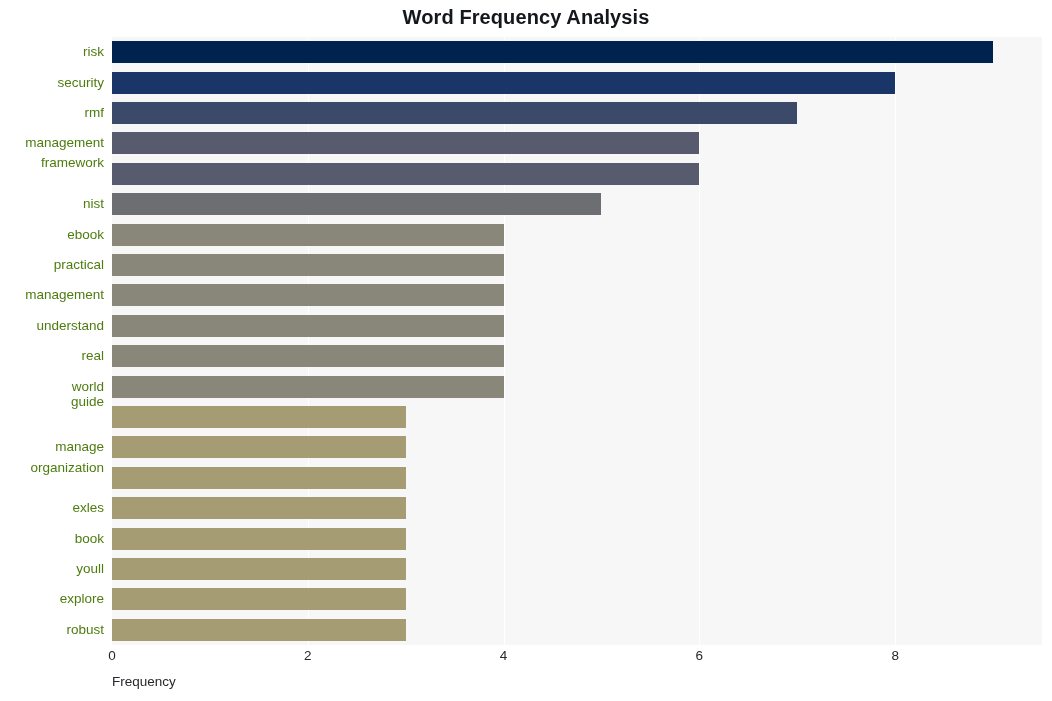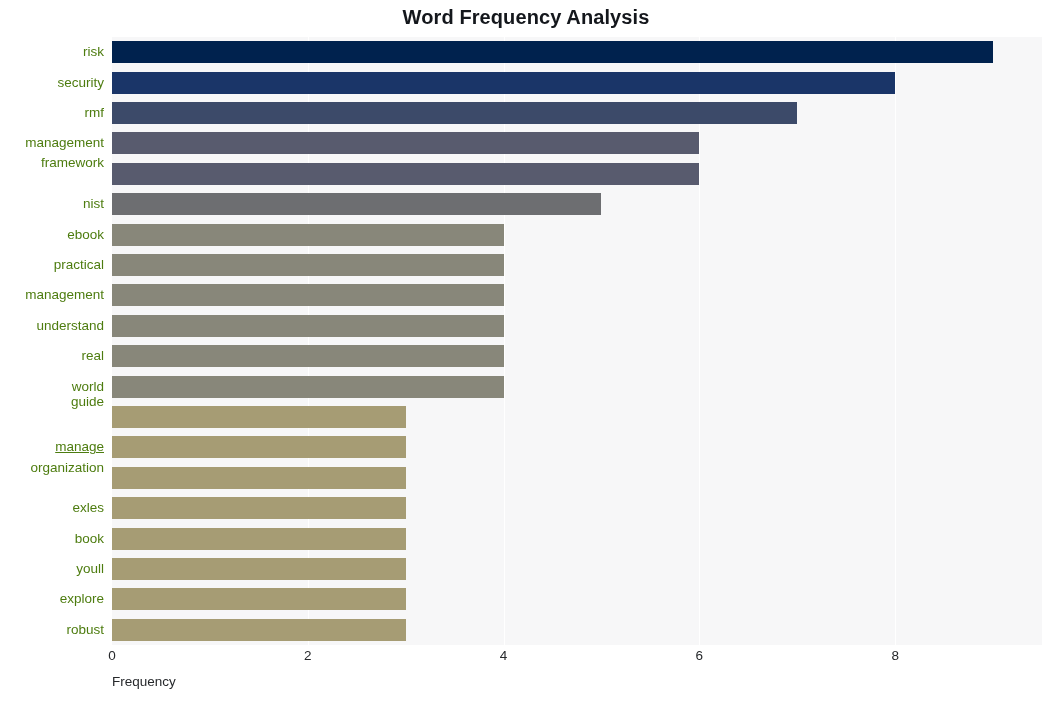--- a/index.html
+++ b/index.html
@@ -145,21 +145,21 @@
       <div class="ytick-label" style="top: 99.4px;">management</div>
       <div class="ytick-label" style="top: 119px;">framework</div>
       <div class="ytick-label" style="top: 160.2px;">nist</div>
       <div class="ytick-label" style="top: 190.6px;">ebook</div>
       <div class="ytick-label" style="top: 221px;">practical</div>
       <div class="ytick-label" style="top: 251.4px;">management</div>
       <div class="ytick-label" style="top: 281.8px;">understand</div>
       <div class="ytick-label" style="top: 312.2px;">real</div>
       <div class="ytick-label" style="top: 342.6px;">world</div>
       <div class="ytick-label" style="top: 358px; padding-left: 20px;">guide</div>
-      <div class="ytick-label" style="top: 403.4px; text-decoration: underline;">manage</div>
+      <div class="ytick-label" style="top: 403.4px;">manage</div>
       <div class="ytick-label" style="top: 424px;">organization</div>
       <div class="ytick-label" style="top: 464.2px;">exles</div>
       <div class="ytick-label" style="top: 494.6px;">book</div>
       <div class="ytick-label" style="top: 525px;">youll</div>
       <div class="ytick-label" style="top: 555.4px;">explore</div>
       <div class="ytick-label" style="top: 585.8px; text-align: right;">robust</div>
     </div>
 
   <div id="xlabels">
       <div class="xtick-label" style="left: 0px;">0</div>

